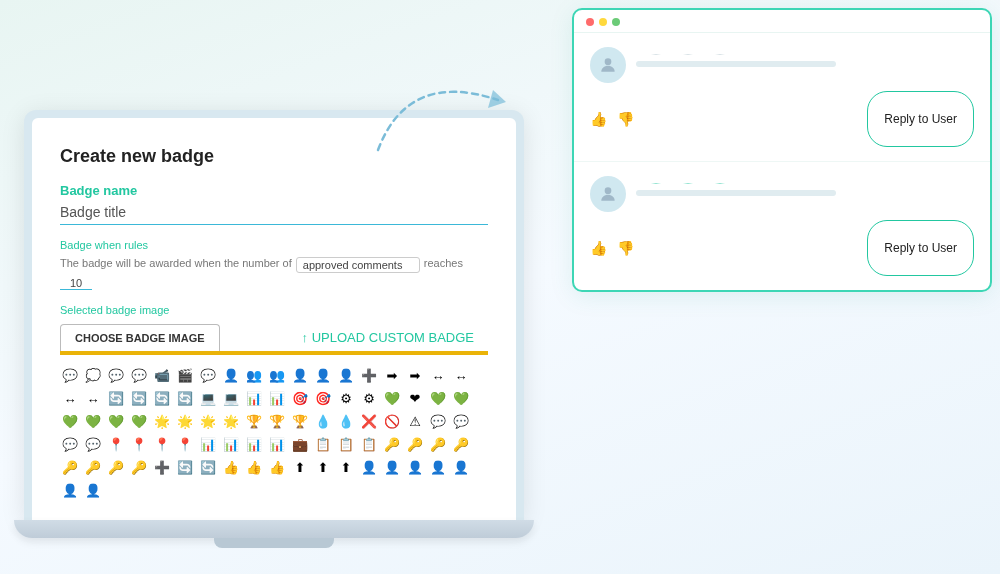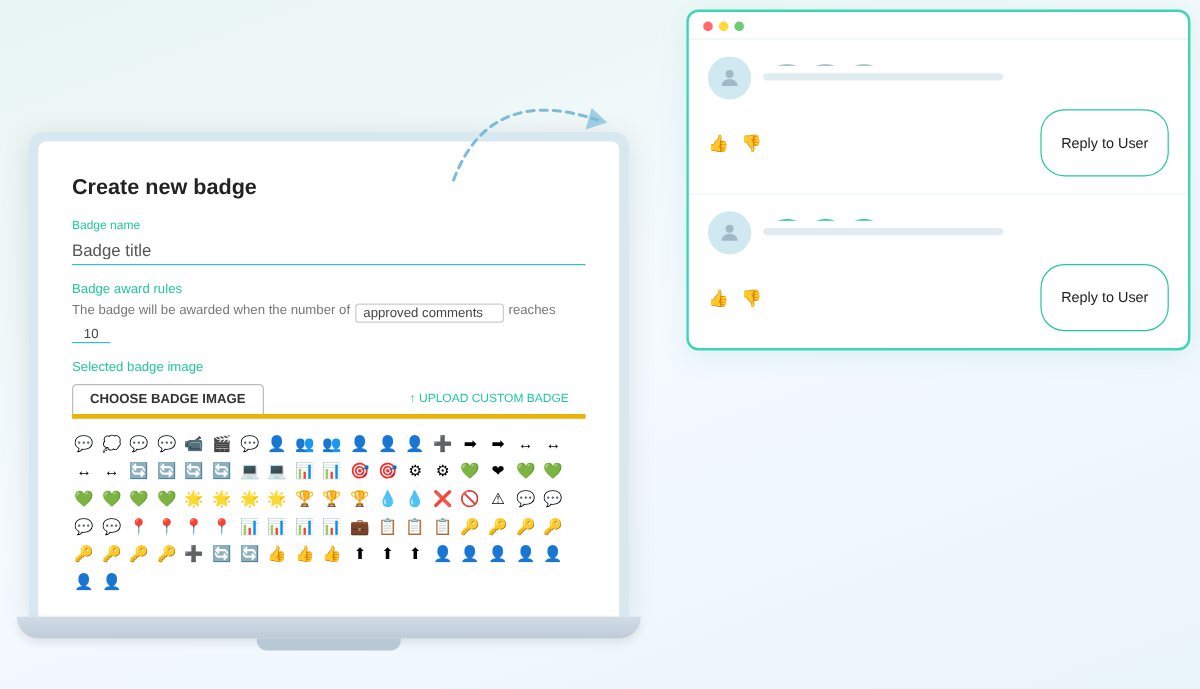--- a/index.html
+++ b/index.html
@@ -62,24 +62,24 @@
 
     
     .form-title {
       font-size: 18px;
       font-weight: 600;
       color: #222;
       margin-bottom: 16px;
     }
 
     .field-label {
-      font-size: 10px;
+      font-size: 13px;
       color: #22c7a0;
       margin-bottom: 4px;
-      font-weight: 400;
+      font-weight: 700;
     }
 
     .field-input {
       width: 100%;
       border: none;
       border-bottom: 1.5px solid #3bb8d8;
       outline: none;
       font-size: 14px;
       color: #555;
       padding: 2px 0 4px 0;
@@ -151,21 +151,21 @@
       margin-right: 2px;
     }
 
     .badge-tab.active {
       border-color: #bbb;
       background: #fff;
       font-weight: 600;
     }
 
     .upload-tab {
-      font-size: 10px;
+      font-size: 13px;
       padding: 6px 14px;
       border: none;
       background: transparent;
       color: #22c7a0;
       cursor: pointer;
       margin-left: auto;
       display: flex;
       align-items: center;
       gap: 4px;
     }
@@ -327,21 +327,21 @@
   <div class="laptop">
     <div class="laptop-screen-outer">
       <div class="laptop-screen-inner">
 
         
         <div class="form-title">Create new badge</div>
 
         <div class="field-label">Badge name</div>
         <input class="field-input" type="text" value="Badge title" style="">
 
-        <div class="award-rules-label">Badge award rules</div>
+        <div class="award-rules-label">Badge when rules</div>
         <div class="award-rules-row">
           <span>The badge will be awarded when the number of</span>
           <select class="dropdown-inline">
             <option>approved comments</option>
             <option>total posts</option>
             <option>likes received</option>
           </select>
           <span>reaches</span>
           <input class="reaches-input" type="text" value="10" style="">
         </div>

